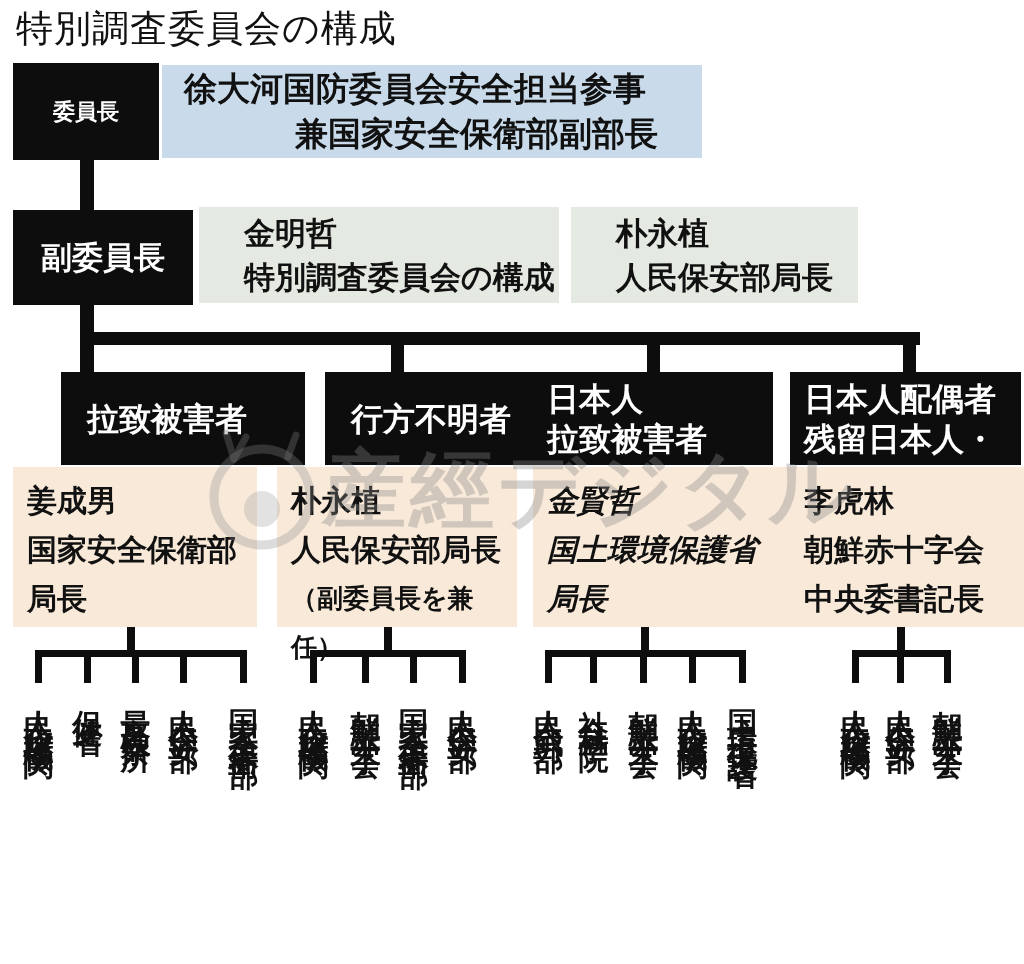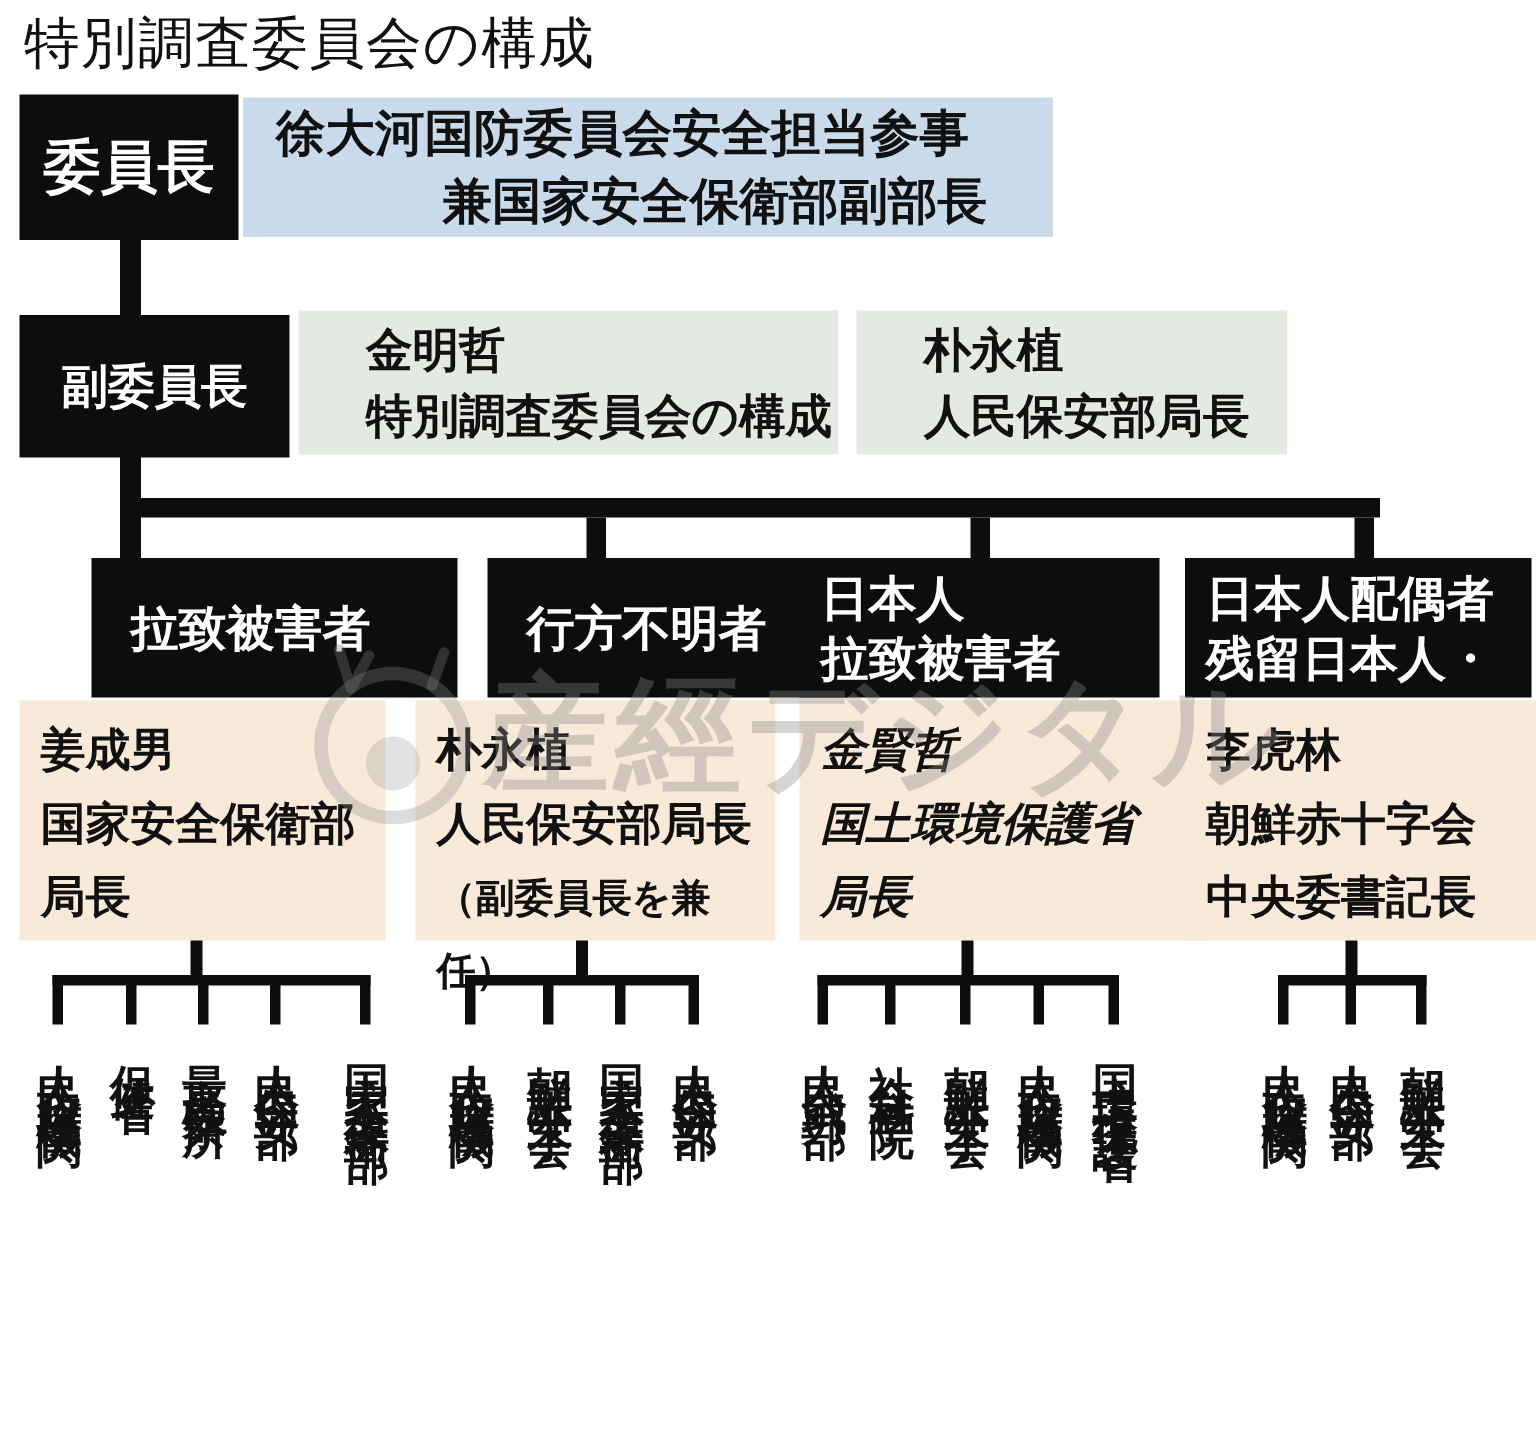--- a/index.html
+++ b/index.html
@@ -11,21 +11,21 @@
   }
   *{margin:0;padding:0;box-sizing:border-box;}
   html,body{background:#ffffff;}
   body{font-family:"Liberation Sans",sans-serif;color:var(--text);}
   #canvas{position:relative;width:1024px;height:964px;background:#ffffff;overflow:hidden;}
 
   .title{position:absolute;left:16px;top:4px;font-size:37px;font-weight:normal;letter-spacing:1px;}
 
   .blackbox{position:absolute;background:var(--chart-black);color:#ffffff;font-weight:bold;
             display:flex;flex-direction:column;justify-content:center;}
-  .box-chairman-label{left:13px;top:63px;width:146px;height:97px;font-size:38px;align-items:center;}
+  .box-chairman-label{left:13px;top:63px;width:146px;height:97px;font-size:22px;align-items:center;}
   .box-vice-label{left:13px;top:210px;width:180px;height:95px;font-size:31px;align-items:center;}
 
   .descbox{position:absolute;background:var(--blue-bg);left:162px;top:65px;width:540px;height:93px;
            font-size:33px;font-weight:bold;padding-top:1px;}
   .descbox .line1{display:block;padding-left:22px;line-height:45px;}
   .descbox .line2{display:block;text-align:right;padding-right:44px;line-height:45px;}
 
   .greenbox{position:absolute;background:var(--green-bg);top:207px;height:96px;
             font-size:31px;font-weight:bold;padding:5px 0 0 16px;}
   .greenbox span{display:block;line-height:44px;margin-left:29px;}

